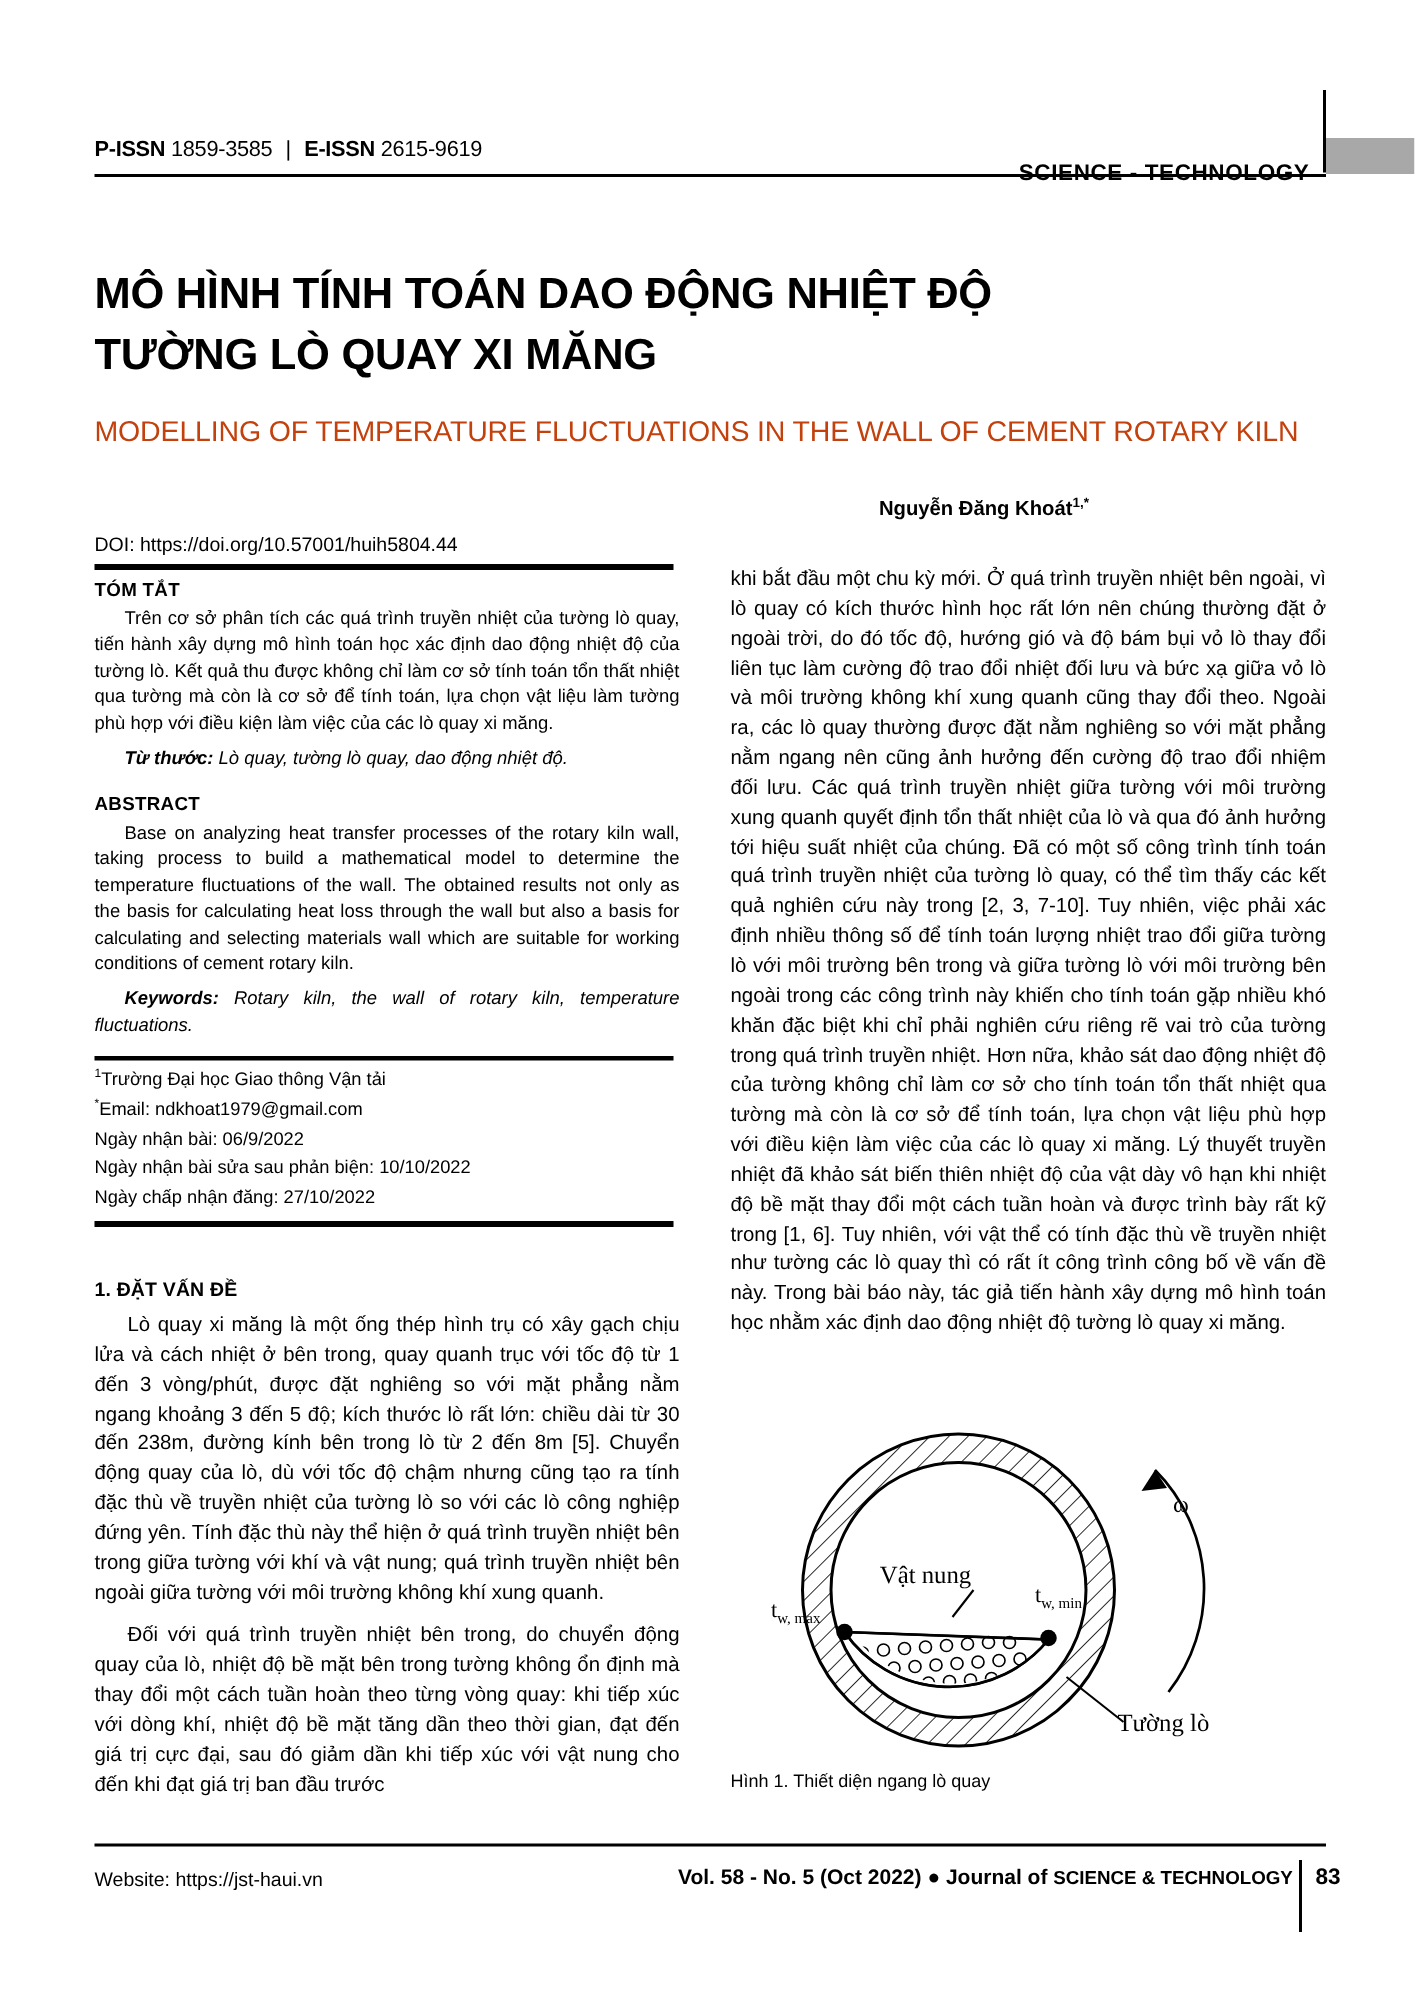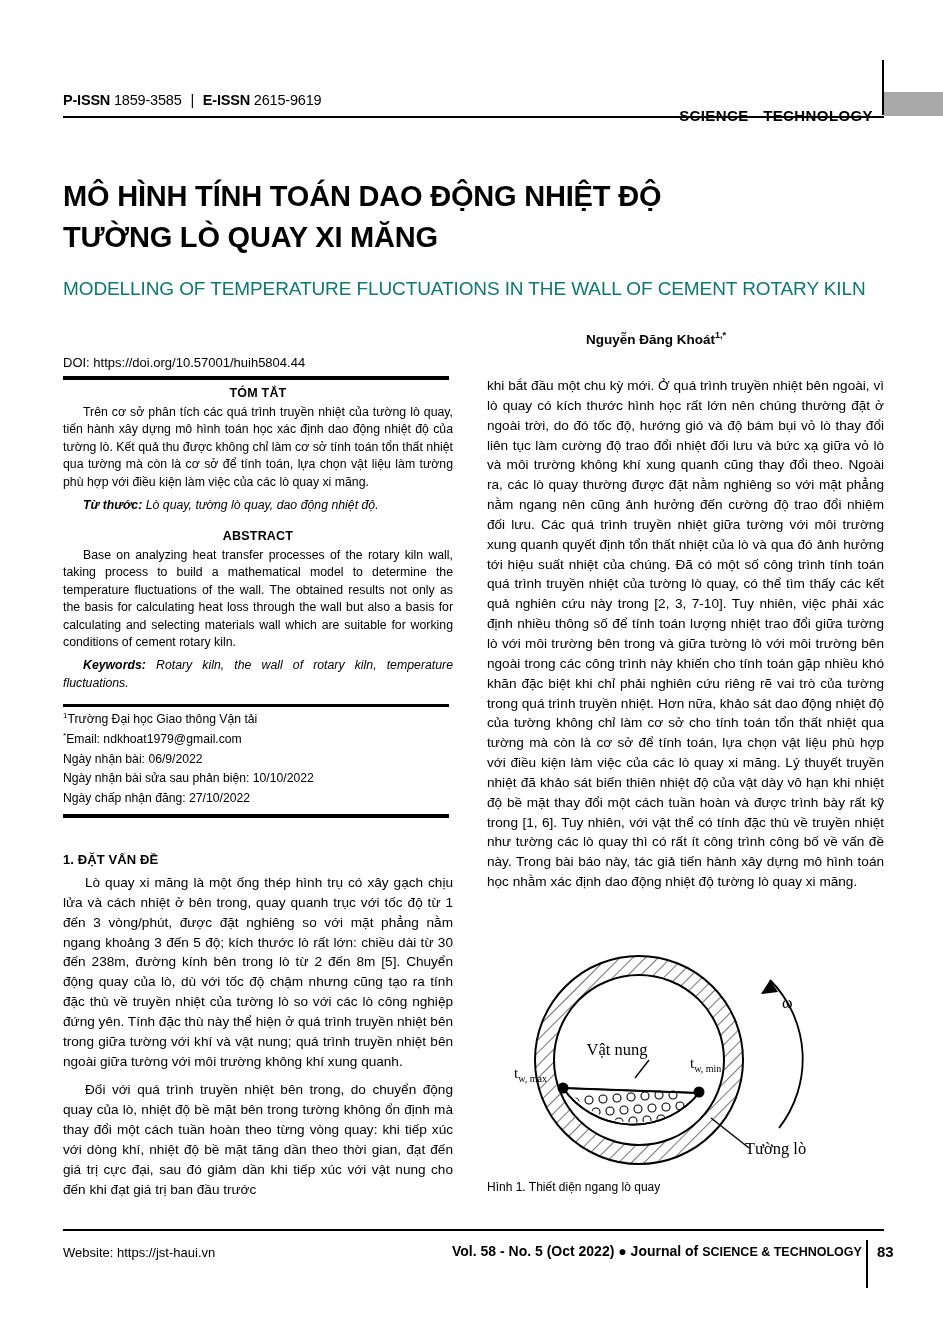--- a/index.html
+++ b/index.html
@@ -90,21 +90,21 @@
     letter-spacing: -0.2px;
     margin: 0;
     text-transform: uppercase;
   }
   .title-en {
     font-size: 19px;
     font-weight: normal;
     line-height: 1.3;
     margin: 20px 0 0 0;
     letter-spacing: -0.1px;
-    color: #0f766e;
+    color: #c2410c;
     text-transform: uppercase;
   }
 
   
   .author {
     position: absolute;
     right: 58px;
     top: 330px;
     font-size: 13.5px;
     font-weight: bold;
@@ -133,21 +133,20 @@
     position: absolute;
     left: 63px;
     top: 386px;
     width: 390px;
   }
   .abs-head {
     font-size: 12.5px;
     font-weight: bold;
     letter-spacing: 0.2px;
     margin: 0 0 4px 0;
-    text-align: center;
   }
   .abs-p {
     font-size: 12.3px;
     line-height: 1.42;
     text-align: justify;
     margin: 0 0 2px 0;
     text-indent: 20px;
   }
   .abs-kw {
     font-size: 12.3px;

